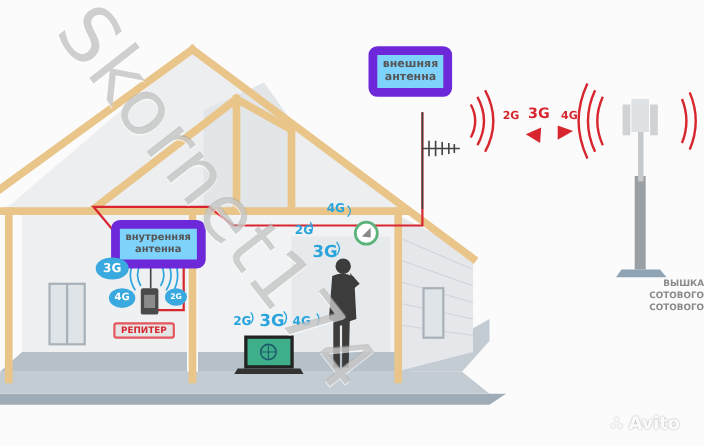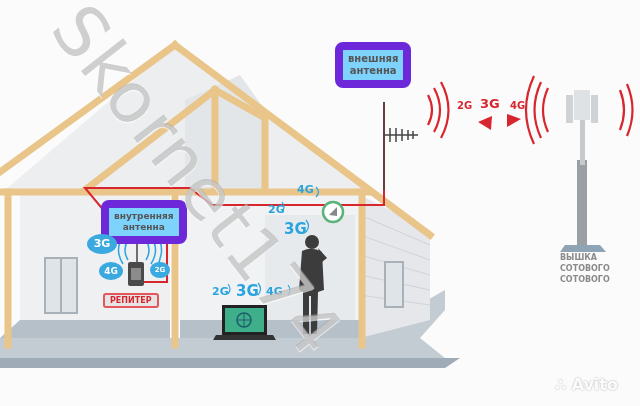--- a/index.html
+++ b/index.html
@@ -1,19 +1,19 @@
 <!DOCTYPE html>
 <html><head>
 <meta charset="utf-8">
 <style>
   html, body { margin: 0; padding: 0; background: #ffffff; }
   #canvas { position: relative; width: 640px; height: 406px; overflow: hidden; background: #fbfbfb; font-family: "DejaVu Sans", sans-serif; }
   svg { position: absolute; left: 0; top: 0; }
   .bubble { position: absolute; background: #7dd3fc; border: 8px solid #6d28d9; border-radius: 8px; color: #555; font-size: 10px; line-height: 12px; text-align: center; padding: 3px 5px; font-weight: bold; }
-  .tower-caption { position: absolute; left: 560px; top: 252px; width: 80px; color: #8a8a8a; font-size: 8px; line-height: 11px; text-align: left; font-weight: bold; }
+  .tower-caption { position: absolute; left: 560px; top: 252px; width: 80px; color: #8a8a8a; font-size: 8px; line-height: 11px; text-align: right; font-weight: bold; }
   .tower-caption div { white-space: nowrap; }
   .sig { position: absolute; font-weight: bold; }
   .red { color: #d8262f; }
   .blue { color: #2aa4dd; }
   .cloud { position: absolute; background: #3aa9e0; color: #fff; border-radius: 50%; font-weight: bold; text-align: center; }
   .repeater-label { position: absolute; left: 103px; top: 293px; border: 2px solid #e4555c; border-radius: 3px; color: #d8262f; font-size: 8px; font-weight: bold; padding: 1px 5px; background: #e5e5e5; }
   .watermark { position: absolute; font-family: "DejaVu Sans", sans-serif; color: rgba(170,170,170,0.55); font-size: 70px; font-weight: normal; transform-origin: left top; white-space: nowrap; letter-spacing: 2px; text-shadow: 1px 1px 0 rgba(255,255,255,0.6); }
   .avito { position: absolute; right: 22px; bottom: 12px; color: rgba(255,255,255,0.95); font-size: 16px; font-weight: bold; text-shadow: 0 0 2px rgba(0,0,0,0.35); }
 </style>
 </head>

